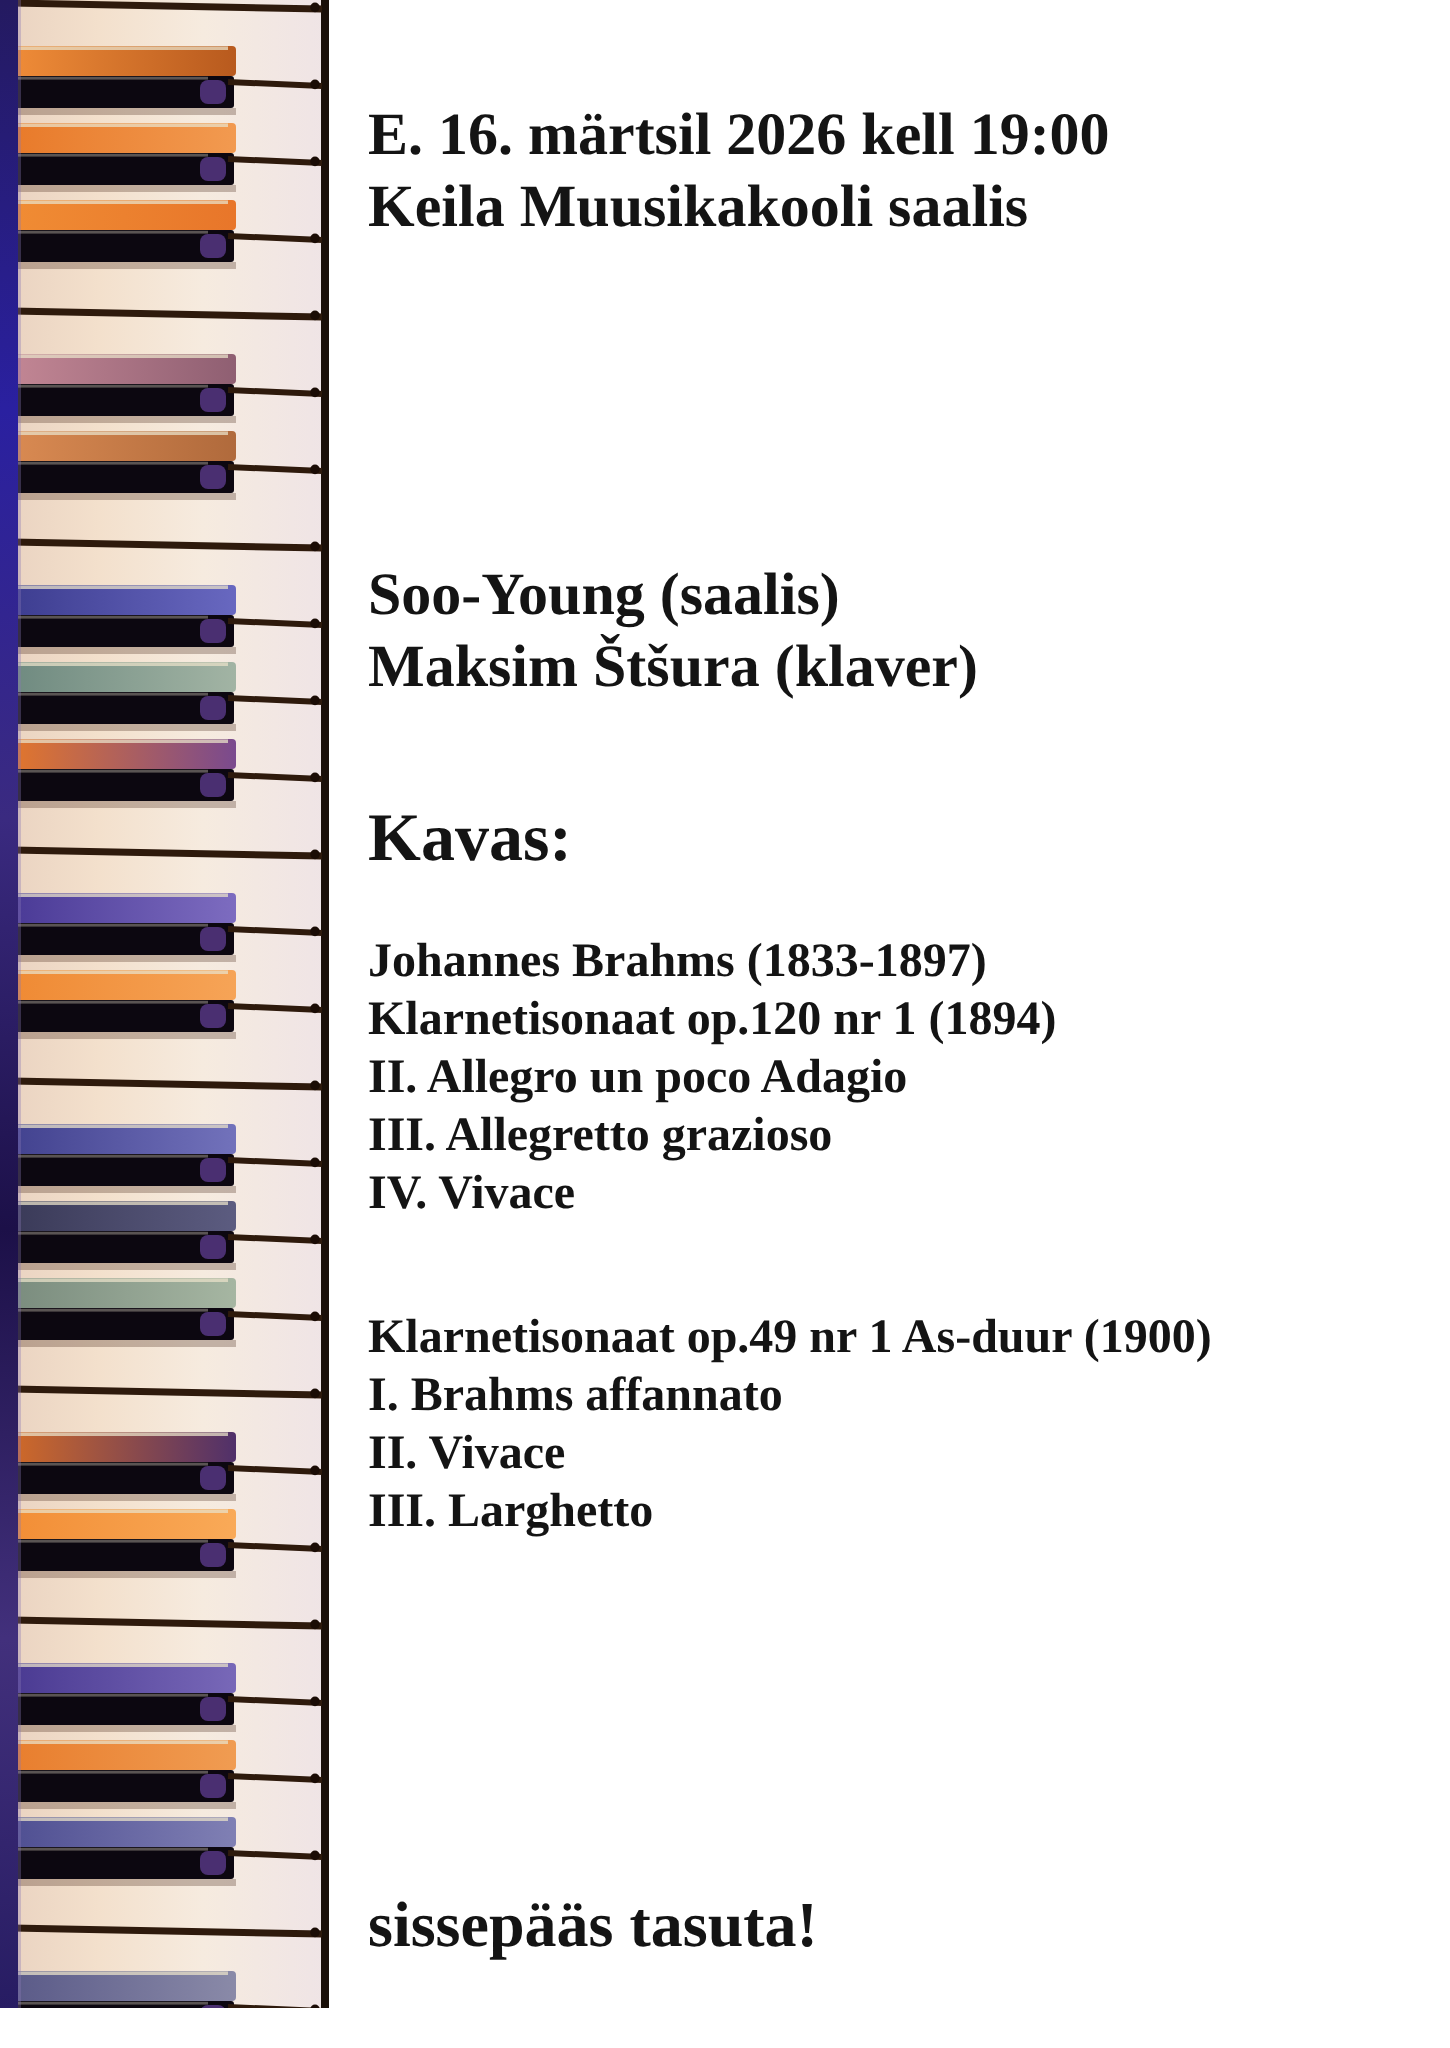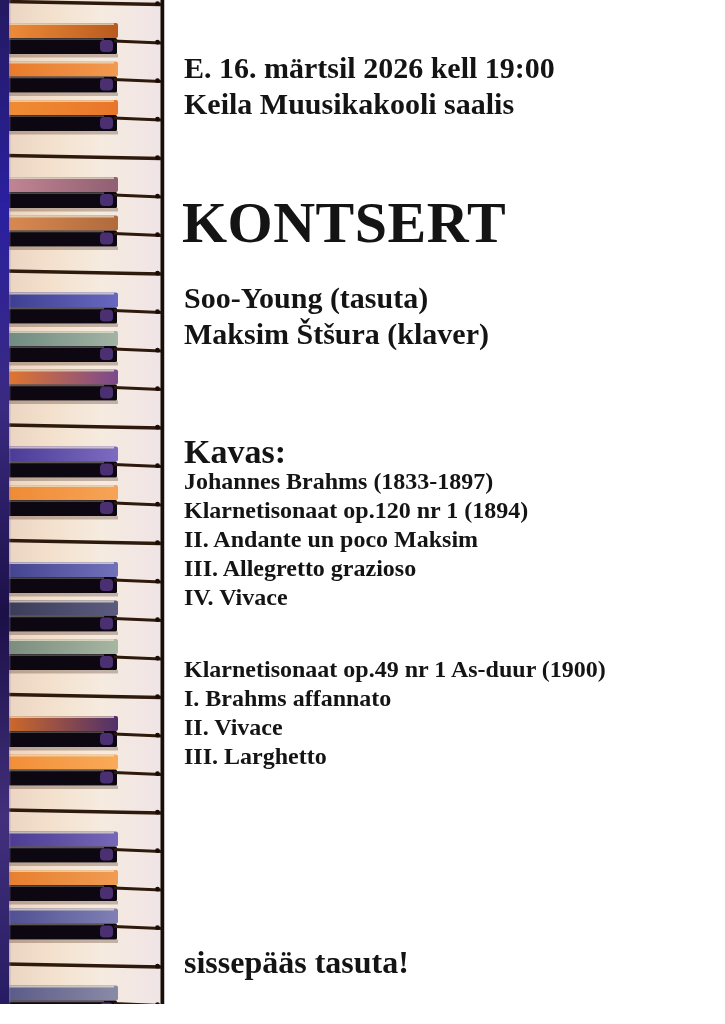--- a/index.html
+++ b/index.html
@@ -10,21 +10,21 @@
     overflow:hidden;
     font-family:"Liberation Serif", serif;
     font-weight:bold;
     color:#141414;
   }
   #kb{position:absolute;left:0;top:0;display:block;}
   .txt{position:absolute;left:184px;white-space:nowrap;}
   .header{top:50px;font-size:30px;line-height:36px;}
   .title{position:absolute;left:182px;top:192px;font-size:58px;line-height:62px;letter-spacing:0.5px;white-space:nowrap;}
   .performers{top:280px;font-size:30px;line-height:36px;}
-  .kavas{position:absolute;left:184px;top:399px;font-size:34px;line-height:42px;white-space:nowrap;margin-top:32px;}
+  .kavas{position:absolute;left:184px;top:399px;font-size:34px;line-height:42px;white-space:nowrap;}
   .program{font-size:24px;line-height:29px;}
   .prog-brahms{top:467px;}
   .prog-reger{top:655px;}
   .footer{position:absolute;left:184px;top:944px;font-size:32px;line-height:36px;white-space:nowrap;}
 </style>
 </head>
 <body>
 
 <div class="page" style="color: rgb(20, 20, 20);">
 
@@ -294,33 +294,32 @@
       <circle cx="157.5" cy="1004.7" r="2.4" fill="#1a0c05"></circle>
       <rect x="0" y="0" width="9" height="1024" fill="url(#lg)"></rect>
       <rect x="9" y="0" width="1.5" height="1024" fill="#8a78b4" opacity="0.35"></rect>
     </svg>
 
   <div class="txt header">
     <div>E. 16. märtsil 2026 kell 19:00</div>
     <div>Keila Muusikakooli saalis</div>
   </div>
 
-  <div class="title">KONTSERT</div>
 
   <div class="txt performers">
-    <div>Soo-Young (tasuta)</div>
+    <div>Soo-Young (saalis)</div>
     <div>Maksim Štšura (klaver)</div>
   </div>
 
   <div class="kavas">Kavas:</div>
 
   <div class="txt program prog-brahms">
     <div>Johannes Brahms (1833-1897)</div>
     <div>Klarnetisonaat op.120 nr 1 (1894)</div>
-    <div>II. Andante un poco Maksim</div>
+    <div>II. Allegro un poco Adagio</div>
     <div>III. Allegretto grazioso</div>
     <div>IV. Vivace</div>
   </div>
 
   <div class="txt program prog-reger">
     <div>Klarnetisonaat op.49 nr 1 As-duur (1900)</div>
     <div>I. Brahms affannato</div>
     <div>II. Vivace</div>
     <div>III. Larghetto</div>
   </div>

